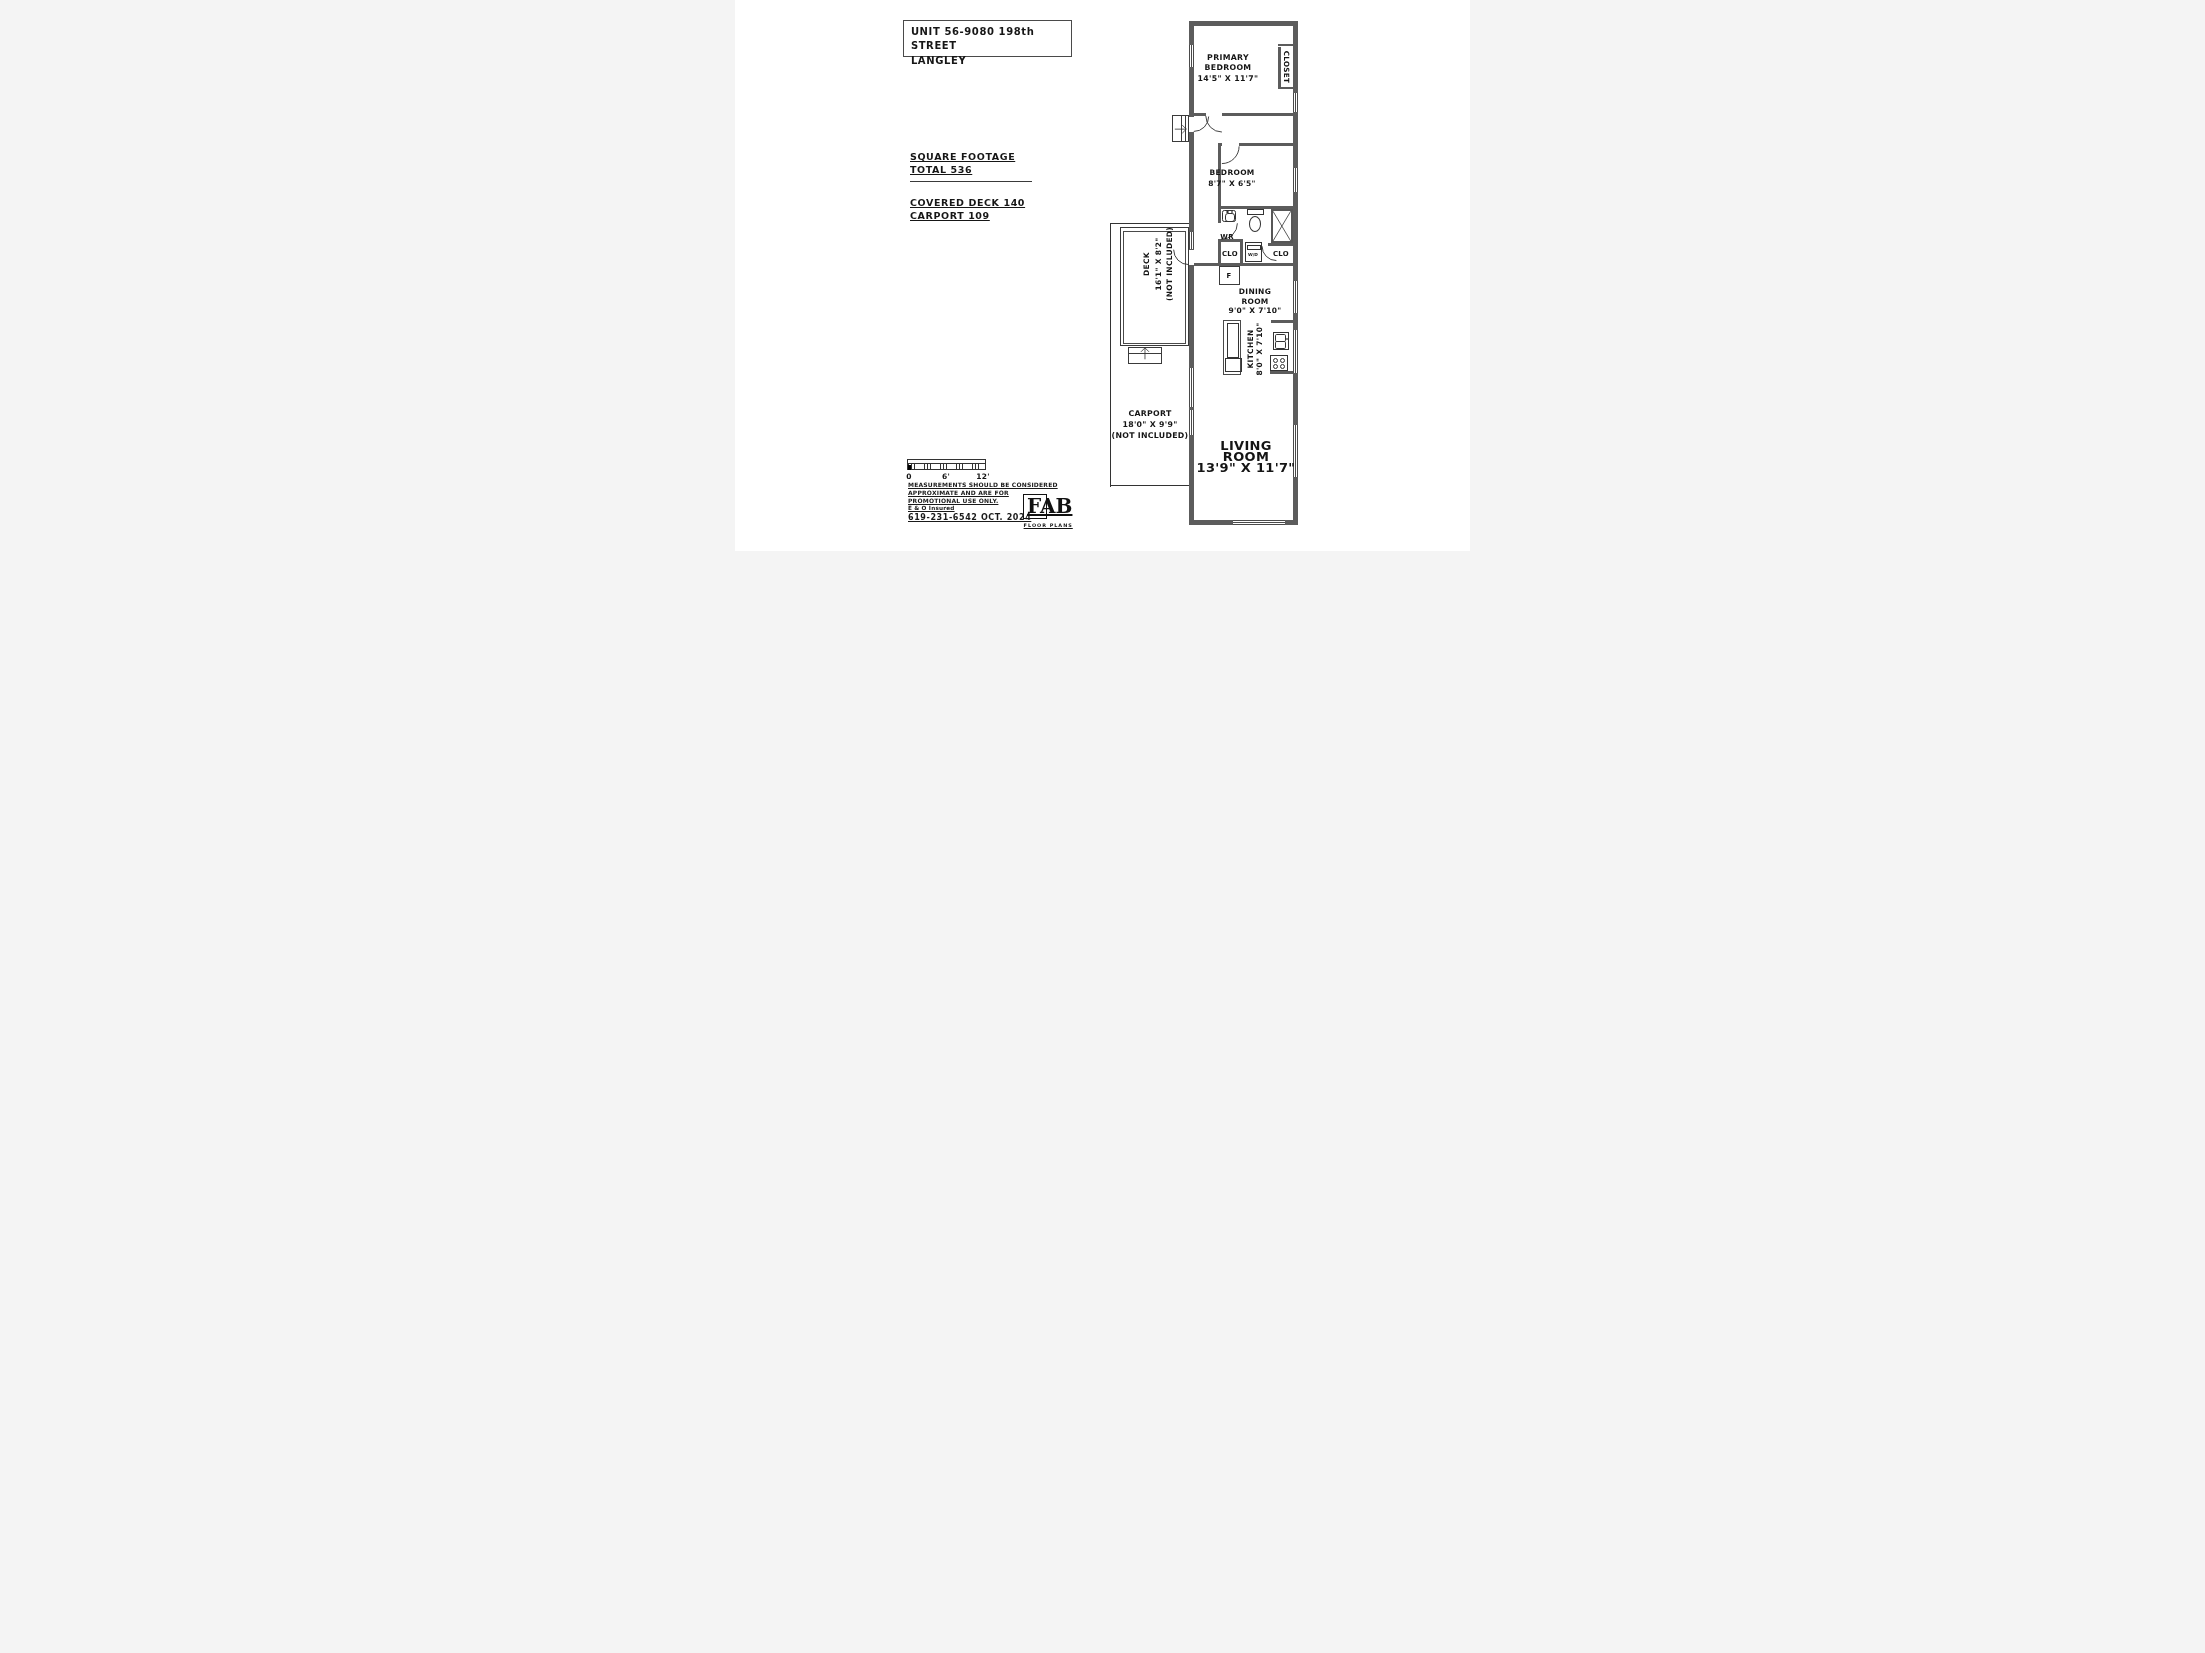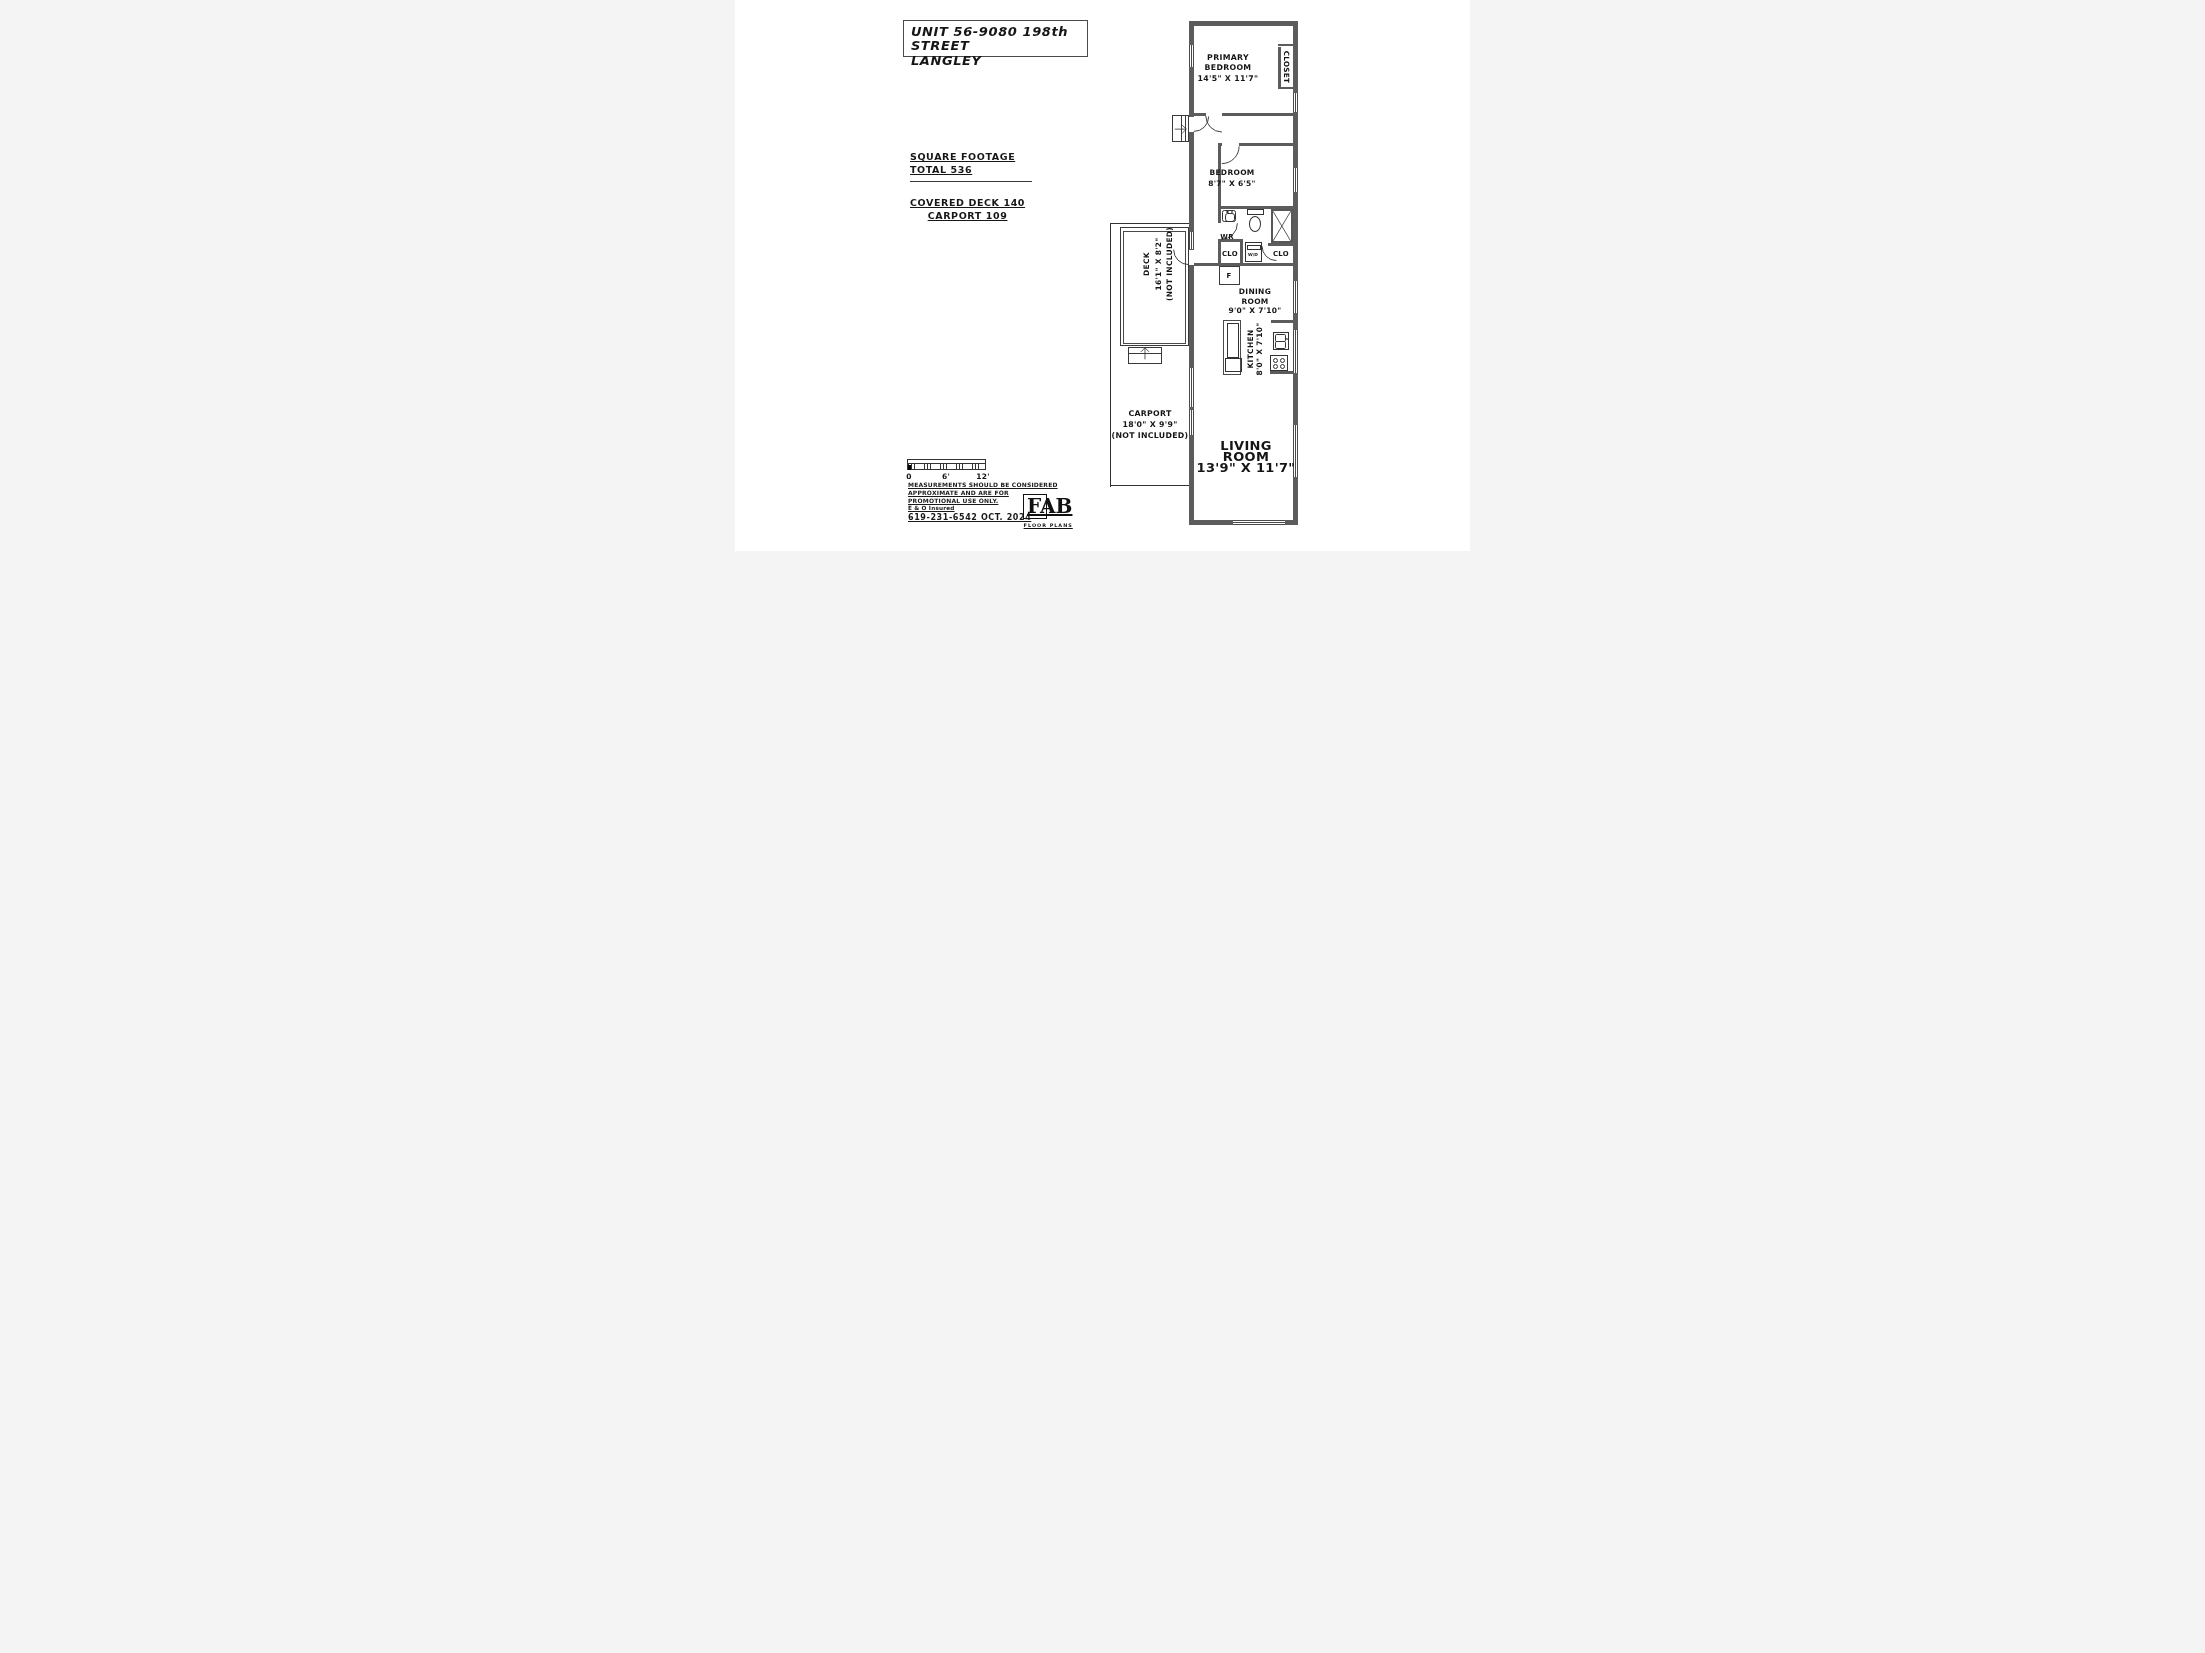--- a/index.html
+++ b/index.html
@@ -8,23 +8,23 @@
   .abs{position:absolute;text-decoration:underline;}
   .wall{position:absolute;background:#5c5c5c;}
   .thinbox{position:absolute;background:#fff;border:1.1px solid #3c3c3c;box-sizing:border-box;}
   .winv{position:absolute;width:4.6px;background:linear-gradient(90deg,#4a4a4a 0 0.6px,#fff 0.6px 2px,#4a4a4a 2px 2.6px,#fff 2.6px 4px,#4a4a4a 4px 4.6px);}
   .winh{position:absolute;height:4.6px;background:linear-gradient(180deg,#4a4a4a 0 0.6px,#fff 0.6px 2px,#4a4a4a 2px 2.6px,#fff 2.6px 4px,#4a4a4a 4px 4.6px);}
   .gap{position:absolute;background:#fff;}
   .lbl{position:absolute;transform:translate(-50%,-50%);text-align:center;color:#151515;
        font-weight:bold;white-space:nowrap;letter-spacing:0.3px;}
   .lbl.rot-ccw{transform:translate(-50%,-50%) rotate(-90deg);}
   .lbl.rot-cw{transform:translate(-50%,-50%) rotate(90deg);}
-  .titlebox{position:absolute;left:168px;top:20px;width:185px;height:37px;border:1.1px solid #4a4a4a;
-            box-sizing:border-box;padding:4px 0 0 6.9px;font-size:13px;font-weight:bold;
-            letter-spacing:0.6px;line-height:14.4px;color:#161616;font-style:italic;}
+  .titlebox{position:absolute;left:168px;top:20px;width:169px;height:37px;border:1.1px solid #4a4a4a;
+            box-sizing:border-box;padding:4px 0 0 6.9px;font-size:10px;font-weight:bold;
+            letter-spacing:0.6px;line-height:14.4px;color:#161616;}
   .bigtxt{font-size:9.5px;font-weight:bold;letter-spacing:0.6px;color:#161616;line-height:13.2px;}
   .disc{font-size:6px;font-weight:bold;letter-spacing:0.2px;color:#1a1a1a;line-height:7.8px;}
   .svgov{position:absolute;left:0;top:0;pointer-events:none;}
   .burner{position:absolute;width:5.2px;height:5.2px;border:0.9px solid #333;border-radius:50%;box-sizing:border-box;}
   .dot{position:absolute;width:2.3px;height:2.3px;border:0.6px solid #333;border-radius:50%;box-sizing:border-box;}
 </style>
 </head>
 <body>
 
 <div class="page">
@@ -32,21 +32,21 @@
   <div class="titlebox">
     <div>UNIT 56-9080 198th STREET</div>
     <div>LANGLEY</div>
   </div>
 
   <div class="abs bigtxt" style="left:175px;top:150px;">
     <div>SQUARE FOOTAGE</div>
     <div>TOTAL 536</div>
   </div>
   <div class="abs" style="left:175px;top:181px;width:122px;height:1.1px;background:#3a3a3a;"></div>
-  <div class="abs bigtxt" style="left:175px;top:196px;text-align:center;">
+  <div class="abs bigtxt" style="left:175px;top:196px;">
     <div>COVERED DECK 140</div>
     <div>CARPORT 109</div>
   </div>
 
   <div class="wall" style="left:454px;top:21px;width:4.6px;height:503px;"></div>
   <div class="wall" style="left:558px;top:21px;width:4.6px;height:503px;"></div>
   <div class="wall" style="left:454px;top:21px;width:109px;height:4.6px;"></div>
   <div class="wall" style="left:454px;top:520px;width:109px;height:4.6px;"></div>
 
   <div class="wall" style="left:459px;top:113px;width:12px;height:3.4px;"></div>

